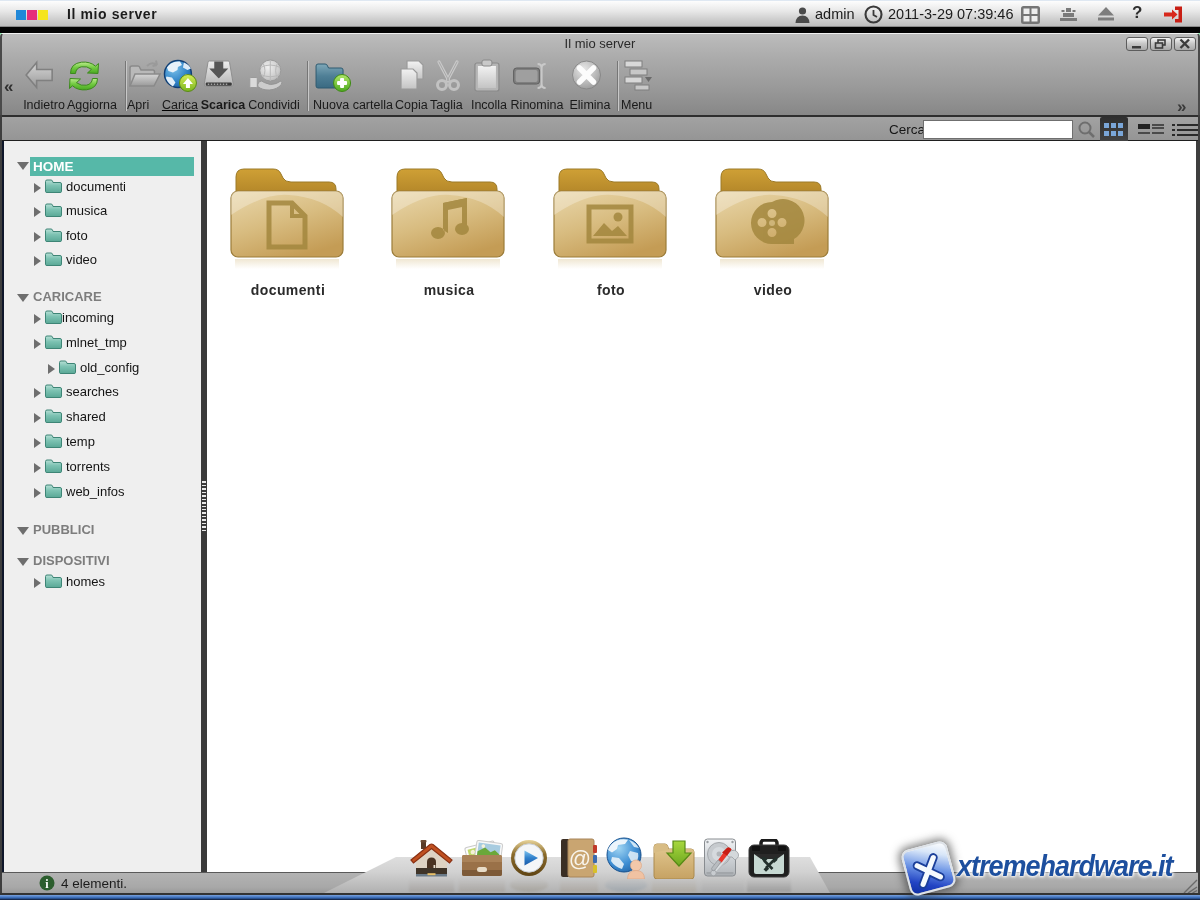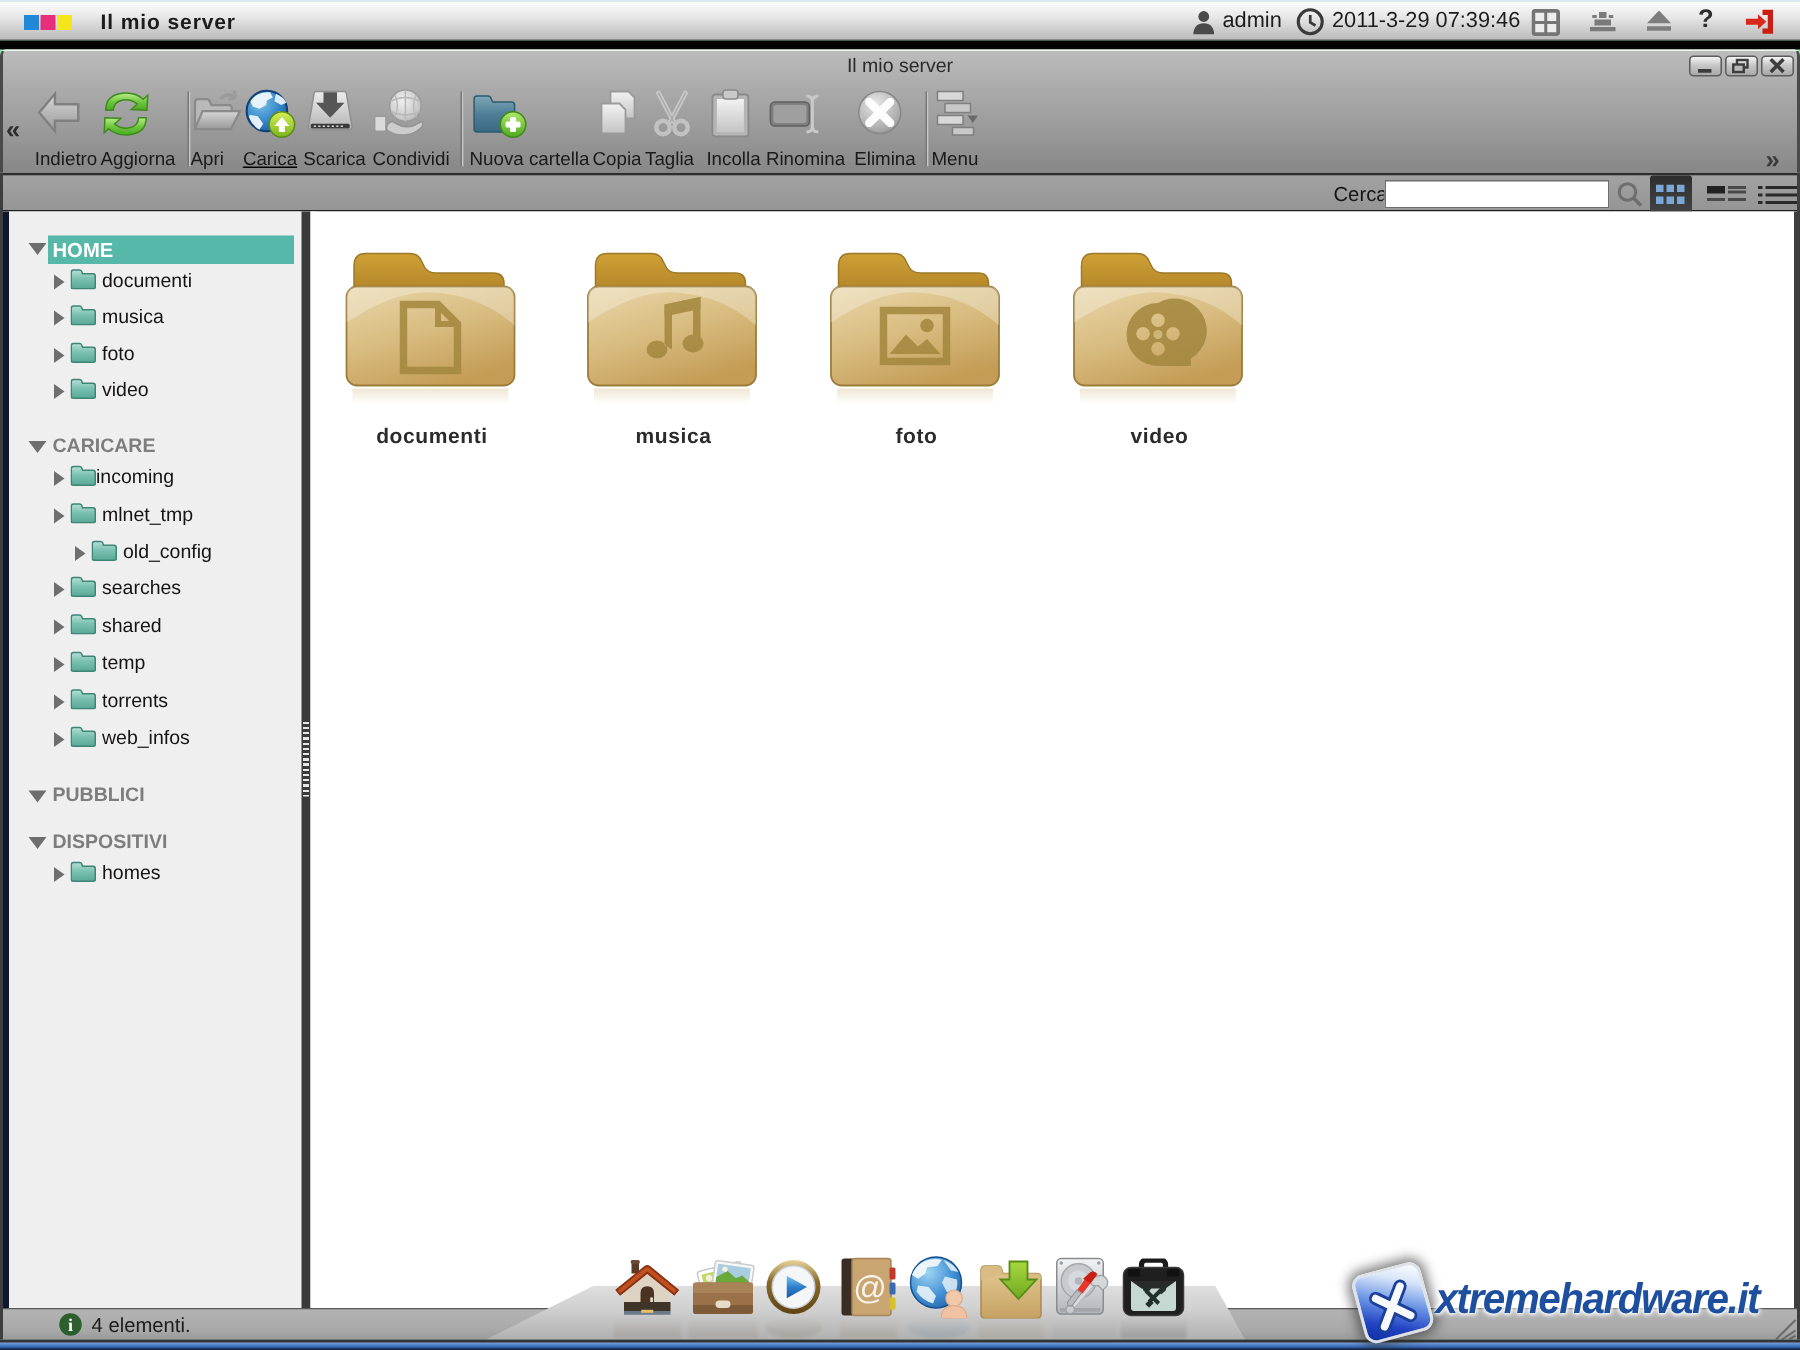--- a/index.html
+++ b/index.html
@@ -19,21 +19,21 @@
 
 .tool{position:absolute;top:26px;text-align:left;}
 .tool .lbl{margin-top:1px;font-size:12.5px;color:#1a1a1a;white-space:nowrap;}
 .tsep{position:absolute;top:28px;width:1px;height:50px;background:#767676;border-right:1px solid #c8c8c8;}
 .chev{position:absolute;font-size:17px;font-weight:bold;color:#2f2f2f;}
 
 #searchrow{position:absolute;left:0;top:82px;width:1200px;height:23px;background:linear-gradient(#a2a2a2,#959595);border-top:2px solid #2e2e2e;border-bottom:1px solid #1f1f1f;box-sizing:content-box;}
 #cercalbl{position:absolute;left:889px;top:5px;font-size:13.5px;color:#161616;}
 #searchbox{position:absolute;left:923px;top:3px;width:148px;height:17px;background:#fff;border:1px solid #6f6f6f;}
 
-#sidebar{position:absolute;left:0;top:108px;width:211px;height:731px;background:#efefef;border-left:6px solid #0f172a;box-sizing:border-box;}
+#sidebar{position:absolute;left:0;top:108px;width:211px;height:731px;background:#efefef;border-left:4px solid #0f172a;box-sizing:border-box;}
 #splitter{position:absolute;left:201px;top:108px;width:6px;height:731px;background:#3a3a3a;}
 #main{position:absolute;left:207px;top:108px;width:991px;height:731px;background:#fff;border-right:2px solid #3e3e3e;box-sizing:border-box;}
 
 .trow{position:absolute;height:20px;font-size:13px;color:#141414;white-space:nowrap;}
 .thead{font-weight:bold;color:#7d7d7d;}
 .tri-d{display:inline-block;width:0;height:0;border-left:6px solid transparent;border-right:6px solid transparent;border-top:8px solid #6e6e6e;vertical-align:middle;}
 .tri-r{display:inline-block;width:0;height:0;border-top:5px solid transparent;border-bottom:5px solid transparent;border-left:7px solid #6e6e6e;vertical-align:middle;}
 #homehl{position:absolute;left:26px;top:16px;width:164px;height:19px;background:#56b8a8;color:#fff;font-weight:bold;font-size:13.5px;line-height:19px;padding-left:3px;box-sizing:border-box;}
 
 #statusbar{position:absolute;left:0;top:839px;width:1200px;height:21px;background:linear-gradient(#b3b3b3,#a8a8a8 70%,#9a9a9a);border-top:1px solid #5a5a5a;box-sizing:border-box;}
@@ -170,21 +170,21 @@
           <circle cx="16" cy="15" r="13.5" fill="url(#gglobe)" stroke="#123f74" stroke-width="1.4"></circle>
           <path d="M9 4.5 Q13 2 18 2.5 L20 6 L16 8 L15.5 11 L11 13.5 L6.5 12 L5 8.5 Q6.8 6 9 4.5 Z" fill="#e8f2fa"></path>
           <path d="M22 3.5 Q27 5.5 29 9.5 L25.5 11 L21 8.5 Z" fill="#dcecf8"></path>
           <path d="M4 19 Q6 24.5 11 27.5 L13.5 23.5 L10 18.5 L4.5 17.5 Z" fill="#e2eef8"></path>
           <path d="M24 15 L29.4 16.5 Q29.2 20.5 26.5 24 L22.5 21.5 L21.5 17.5 Z" fill="#d8eaf6"></path>
           <circle cx="26" cy="24" r="8.5" fill="url(#ggrn)" stroke="#5a8a14" stroke-width="1"></circle>
           <path d="M26 19 L31 25 L28 25 L28 29 L24 29 L24 25 L21 25 Z" fill="#fff"></path>
         </svg>
       <div class="lbl">Carica</div>
     </div>
-    <div class="tool" style="left:223px;transform:translateX(-50%);">
+    <div class="tool" style="left:223px;transform:translateX(-50%);font-weight:bold;">
       <svg width="36" height="34" viewBox="0 0 36 34">
           <defs>
             <linearGradient id="gdrv" x1="0" y1="0" x2="0" y2="1">
               <stop offset="0" stop-color="#ededed"></stop>
               <stop offset="1" stop-color="#b4b4b4"></stop>
             </linearGradient>
           </defs>
           <path d="M8.5 2 L27.5 2 Q28.5 2 28.8 3.5 L32.5 25 Q33 27.5 30 27.5 L6 27.5 Q3 27.5 3.5 25 L7.2 3.5 Q7.5 2 8.5 2 Z" fill="url(#gdrv)" stroke="#8f8f8f" stroke-width="1"></path>
           <path d="M13.5 2.5 L22.5 2.5 L22.5 9.5 L27.5 9.5 L18 19.5 L8.5 9.5 L13.5 9.5 Z" fill="#565656"></path>
           <path d="M12 24.5 L18 20 L24 24.5" stroke="#c4c4c4" stroke-width="1.4" fill="none"></path>

